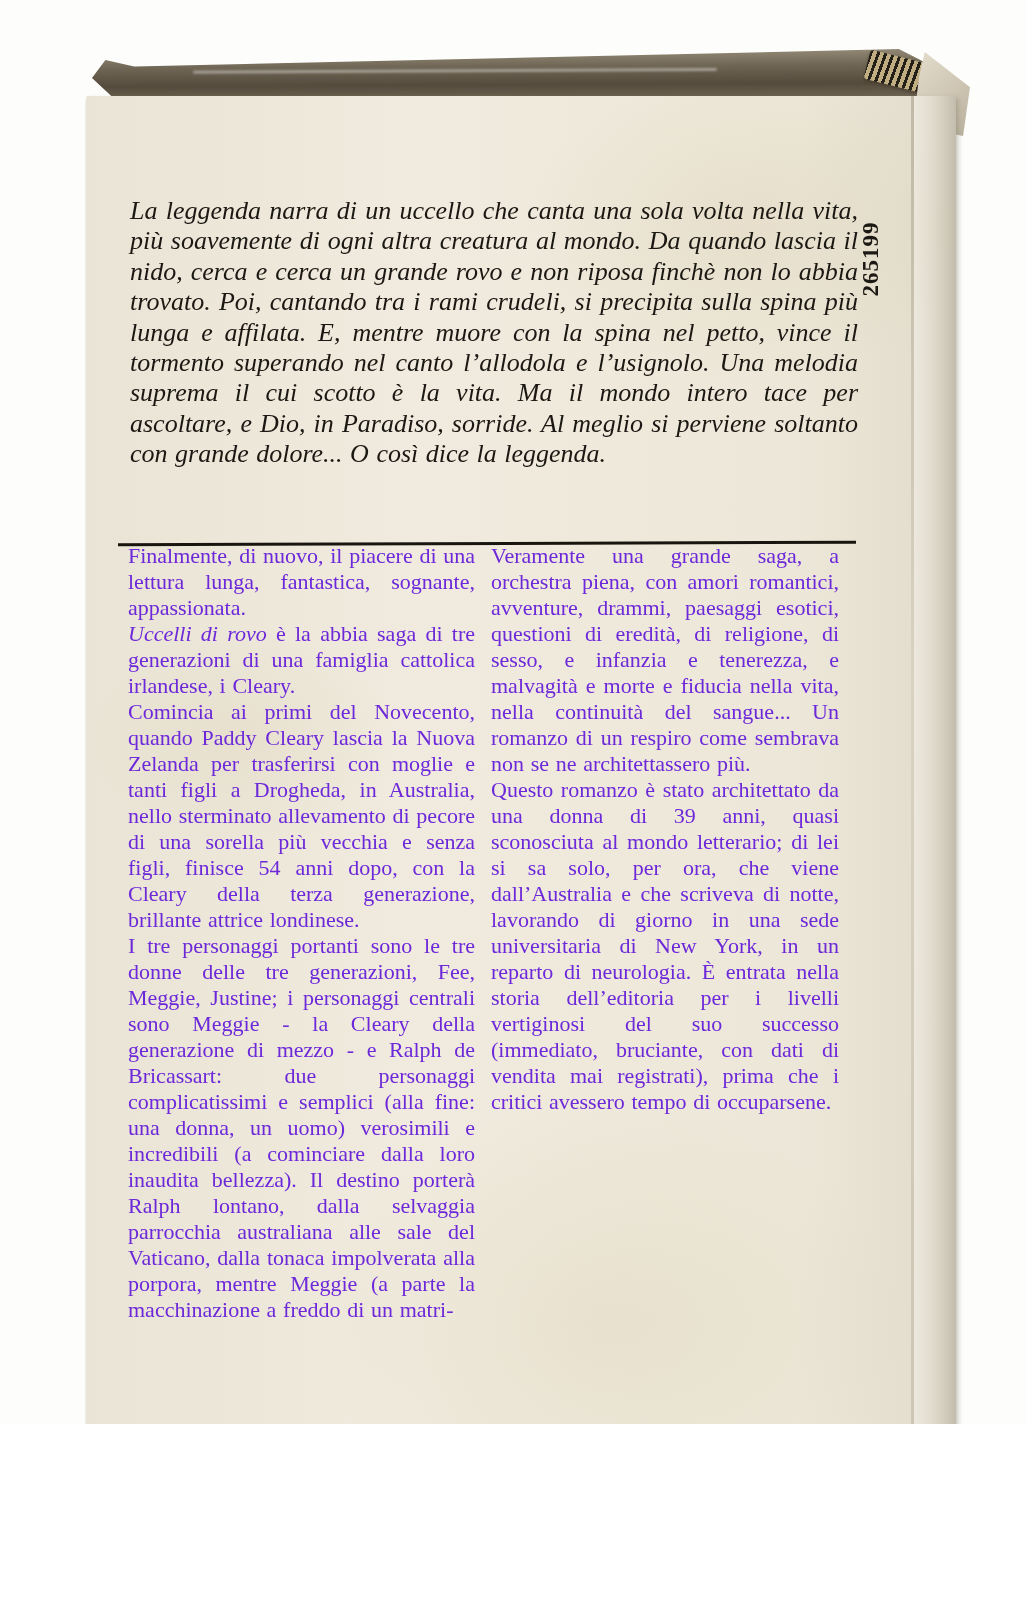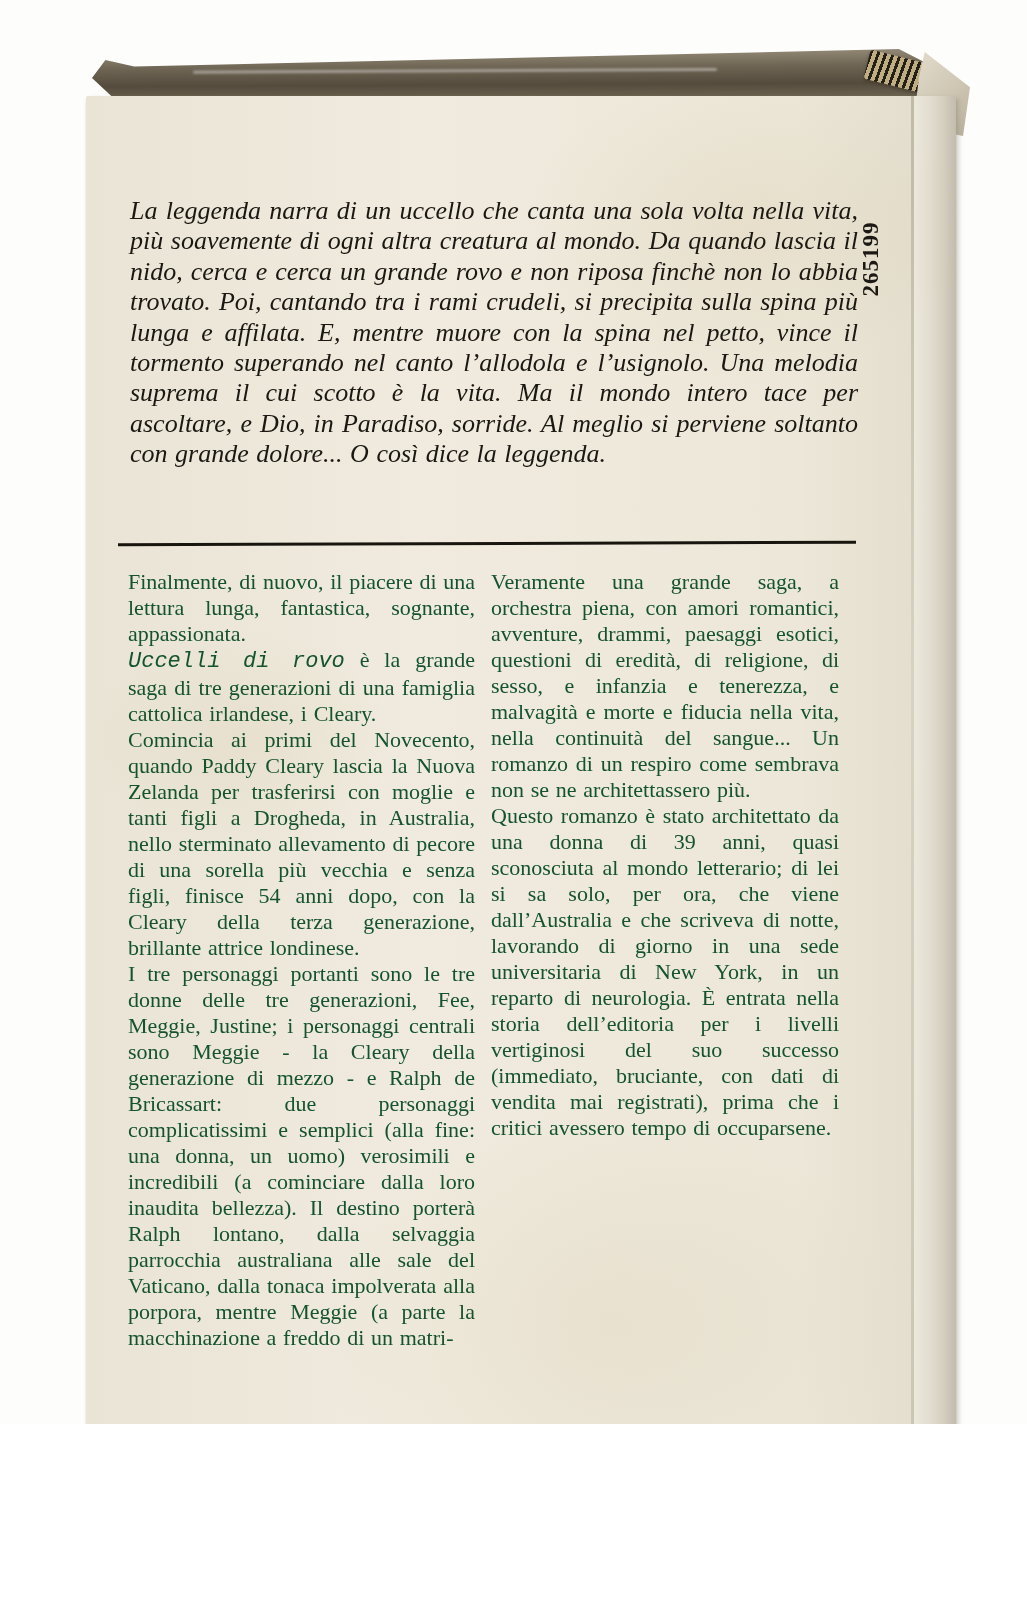--- a/index.html
+++ b/index.html
@@ -67,28 +67,28 @@
   }
   .serial span {
     transform: rotate(-90deg); white-space: nowrap;
     font-size: 23px; font-weight: bold; letter-spacing: 1px; color: #1c1914;
   }
   .rule {
     position: absolute; left: 118px; top: 542px; width: 738px; height: 3px;
     background: #18150f; transform: rotate(-0.2deg);
   }
   .column {
-    position: absolute; top: 569px;
+    position: absolute; top: 543px;
     font-size: 22px; line-height: 26px; text-align: justify;
-    color: #14532d; word-spacing: 1.2px;
+    color: #6d28d9; word-spacing: 1.2px;
   }
   .column-left  { left: 128px; width: 347px; }
   .column-right { left: 491px; width: 348px; }
   .column p { margin: 0; }
-  .column .italic { font-style: italic; font-family: Liberation Mono, monospace; }
+  .column .italic { font-style: italic; }
 </style>
 </head>
 <body>
 
 <div class="scene">
 
   <div class="book-top-edge">
     <div class="edge-highlight"></div>
   </div>
   <div class="headband"></div>
@@ -102,21 +102,21 @@
   <div class="epigraph">La leggenda narra di un uccello che canta una sola volta nella vita, più soavemente di ogni altra creatura al mondo. Da quando lascia il nido, cerca e cerca un grande rovo e non riposa finchè non lo abbia trovato. Poi, cantando tra i rami crudeli, si precipita sulla spina più lunga e affilata. E, mentre muore con la spina nel petto, vince il tormento superando nel canto l’allodola e l’usignolo. Una melodia suprema il cui scotto è la vita. Ma il mondo intero tace per ascoltare, e Dio, in Paradiso, sorride. Al meglio si perviene soltanto con grande dolore... O così dice la leggenda.</div>
 
   <div class="serial">
     <span>265199</span>
   </div>
 
   <div class="rule"></div>
 
   <div class="column column-left">
       <p><span>Finalmente, di nuovo, il piacere di una lettura lunga, fantastica, sognante, appassionata.</span></p>
-      <p><span class="italic">Uccelli di rovo</span><span> è la grande saga di tre generazioni di una famiglia cattolica irlandese, i Cleary.</span></p>
+      <p><span class="italic">Uccelli di rovo</span><span> è la abbia saga di tre generazioni di una famiglia cattolica irlandese, i Cleary.</span></p>
       <p><span>Comincia ai primi del Novecento, quando Paddy Cleary lascia la Nuova Zelanda per trasferirsi con moglie e tanti figli a Drogheda, in Australia, nello sterminato allevamento di pecore di una sorella più vecchia e senza figli, finisce 54 anni dopo, con la Cleary della terza generazione, brillante attrice londinese.</span></p>
       <p><span>I tre personaggi portanti sono le tre donne delle tre generazioni, Fee, Meggie, Justine; i personaggi centrali sono Meggie - la Cleary della generazione di mezzo - e Ralph de Bricassart: due personaggi complicatissimi e semplici (alla fine: una donna, un uomo) verosimili e incredibili (a cominciare dalla loro inaudita bellezza). Il destino porterà Ralph lontano, dalla selvaggia parrocchia australiana alle sale del Vaticano, dalla tonaca impolverata alla porpora, mentre Meggie (a parte la macchinazione a freddo di un matri-</span></p>
     </div>
   <div class="column column-right">
       <p><span>Veramente una grande saga, a orchestra piena, con amori romantici, avventure, drammi, paesaggi esotici, questioni di eredità, di religione, di sesso, e infanzia e tenerezza, e malvagità e morte e fiducia nella vita, nella continuità del sangue... Un romanzo di un respiro come sembrava non se ne architettassero più.</span></p>
       <p><span>Questo romanzo è stato architettato da una donna di 39 anni, quasi sconosciuta al mondo letterario; di lei si sa solo, per ora, che viene dall’Australia e che scriveva di notte, lavorando di giorno in una sede universitaria di New York, in un reparto di neurologia. È entrata nella storia dell’editoria per i livelli vertiginosi del suo successo (immediato, bruciante, con dati di vendita mai registrati), prima che i critici avessero tempo di occuparsene.</span></p>
     </div>
 
 </div>
 

